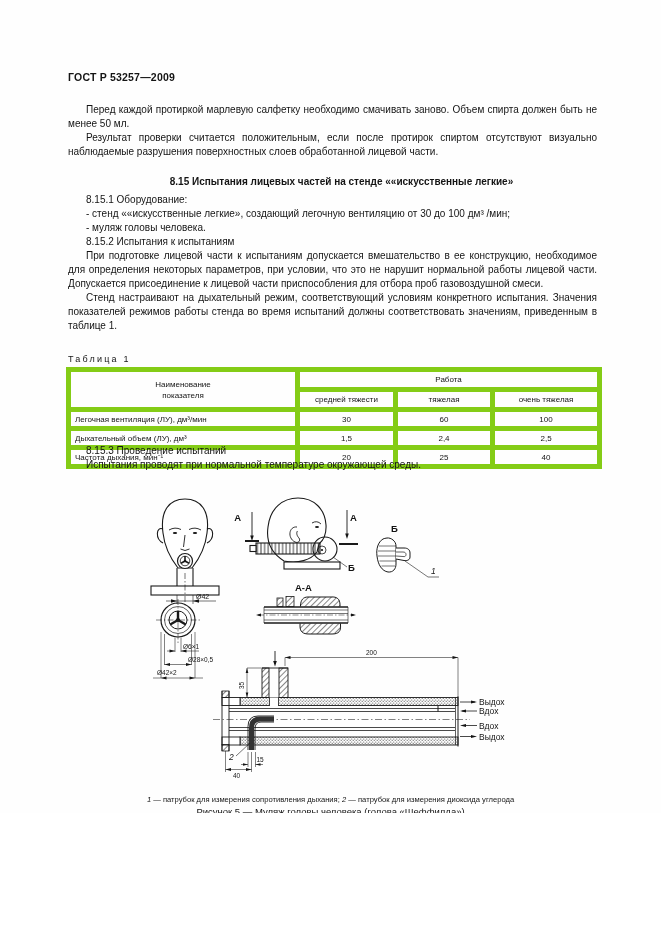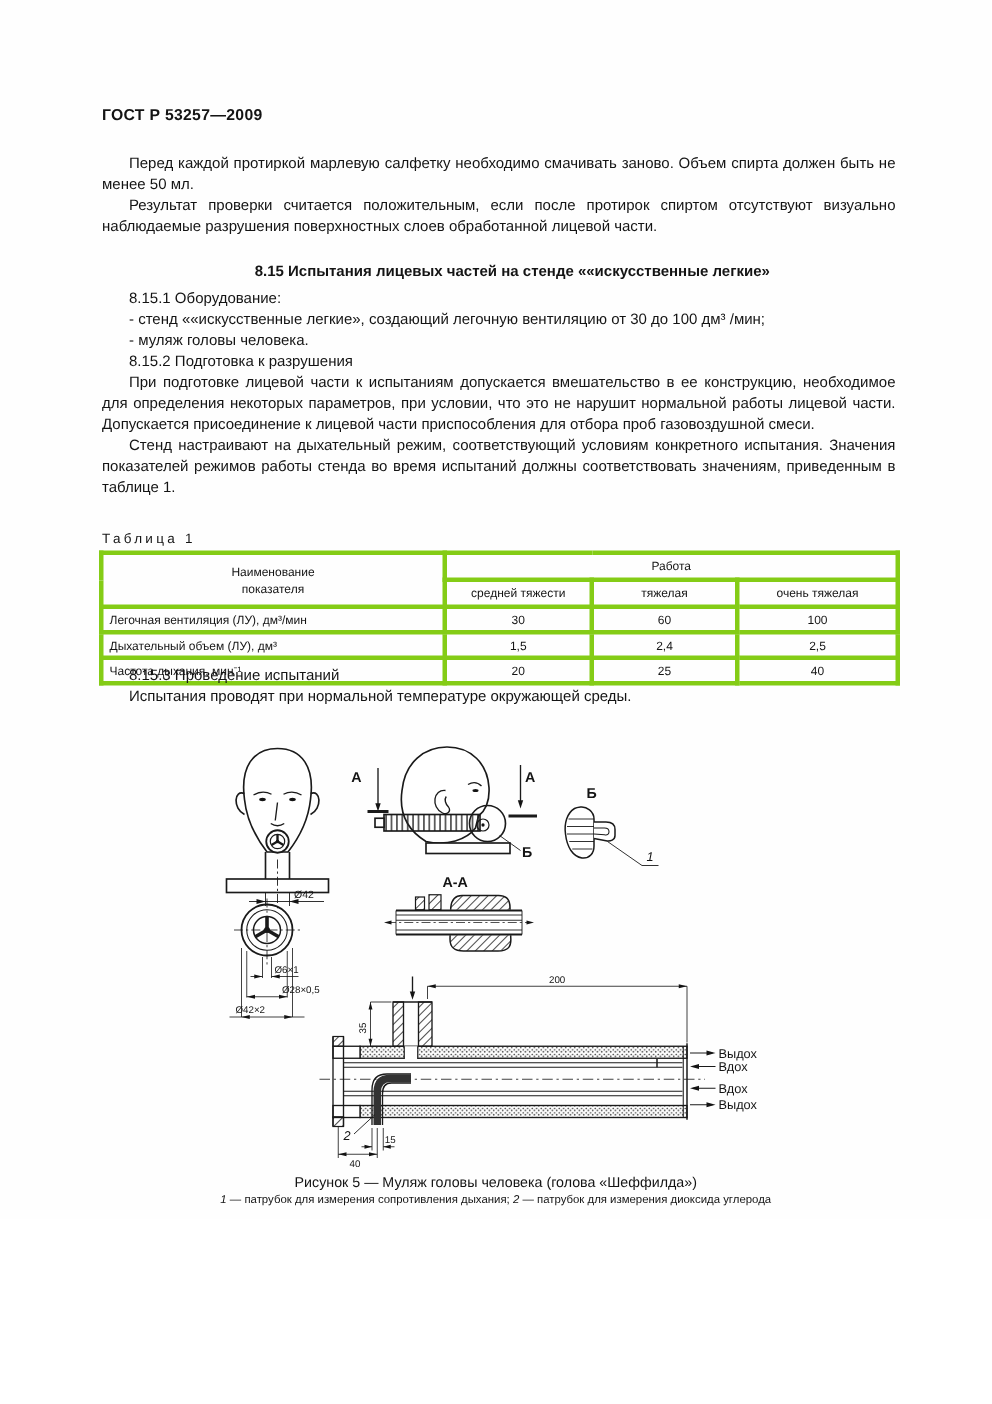--- a/index.html
+++ b/index.html
@@ -9,21 +9,21 @@
   }
   .abs { position:absolute; }
   .std-num { font-size:10.5px; font-weight:bold; letter-spacing:0.2px; }
   .body-text { font-size:10px; line-height:14px; text-align:justify; }
   .body-text p { margin:0; }
   .ind { text-indent:18px; }
   .sec-title { font-size:10px; font-weight:bold; text-indent:18px; }
   .tbl-caption { font-size:9px; letter-spacing:2.2px; }
   table.t1 { border-collapse:collapse; table-layout:fixed; width:531px; font-size:8px; }
   table.t1 td {
-    border:3px solid #84cc16; padding:1px 4px; vertical-align:middle;
+    border:5px solid #84cc16; padding:1px 4px; vertical-align:middle;
     text-align:center; line-height:11px;margin-top:28px;
   }
   table.t1 td.namecell { text-align:left; }
   table.t1 tr.hdr td { height:13px; }
   table.t1 tr.datarow td { height:12px; }
   .fig-legend { font-size:7.6px; text-align:center; width:661px; }
   .fig-legend i { font-style:italic; }
   .fig-caption { font-size:9.5px; text-align:center; width:661px; }
   .pagenum { font-size:10.5px; }
   svg text { font-family:"Liberation Sans", sans-serif; fill:#141414; }
@@ -45,21 +45,21 @@
     <p class="ind">Перед каждой протиркой марлевую салфетку необходимо смачивать заново. Объем спирта должен быть не менее 50 мл.</p>
     <p class="ind">Результат проверки считается положительным, если после протирок спиртом отсутствуют визуально наблюдаемые разрушения поверхностных слоев обработанной лицевой части.</p>
   </div>
 
   <div class="abs sec-title" style="left:68px; top:176px; width:529px;text-align:center;">8.15 Испытания лицевых частей на стенде ««искусственные легкие»</div>
 
   <div class="abs body-text" style="left:68px; top:193px; width:529px;">
     <p class="ind">8.15.1 Оборудование:</p>
     <p class="ind">- стенд ««искусственные легкие», создающий легочную вентиляцию от 30 до 100 дм³ /мин;</p>
     <p class="ind">- муляж головы человека.</p>
-    <p class="ind">8.15.2 Подготовка к разрушения</p>
+    <p class="ind">8.15.2 Испытания к испытаниям</p>
     <p class="ind">При подготовке лицевой части к испытаниям допускается вмешательство в ее конструкцию, необходимое для определения некоторых параметров, при условии, что это не нарушит нормальной работы лицевой части. Допускается присоединение к лицевой части приспособления для отбора проб газовоздушной смеси.</p>
     <p class="ind">Стенд настраивают на дыхательный режим, соответствующий условиям конкретного испытания. Значения показателей режимов работы стенда во время испытаний должны соответствовать значениям, приведенным в таблице 1.</p>
   </div>
 
   <div class="abs tbl-caption" style="left:68px; top:354px;">Таблица 1</div>
 
   <table class="t1 abs" style="left:66px; top:367px;">
     <colgroup>
         <col style="width:229px">
         <col style="width:98px">
@@ -333,17 +333,17 @@
         <polygon points="251.5,769.5 246,768.1 246,770.9" fill="#141414" stroke="none"></polygon>
         <text x="233" y="778" class="dim" stroke="none" fill="#141414">40</text>
       </g>
     </g>
   </svg>
 
   <div class="abs fig-legend" style="left:0; top:795px;">
     <i>1</i><span> — патрубок для измерения сопротивления дыхания; </span><i>2</i><span> — патрубок для измерения диоксида углерода</span>
   </div>
 
-  <div class="abs fig-caption" style="left:0; top:783px;">Рисунок 5 — Муляж головы человека (голова «Шеффилда»)</div>
+  <div class="abs fig-caption" style="left:0; top:806px;">Рисунок 5 — Муляж головы человека (голова «Шеффилда»)</div>
 
   <div class="abs pagenum" style="left:68px; top:840px;text-align:right;">14</div>
 
 </div>
 
 </body></html>

